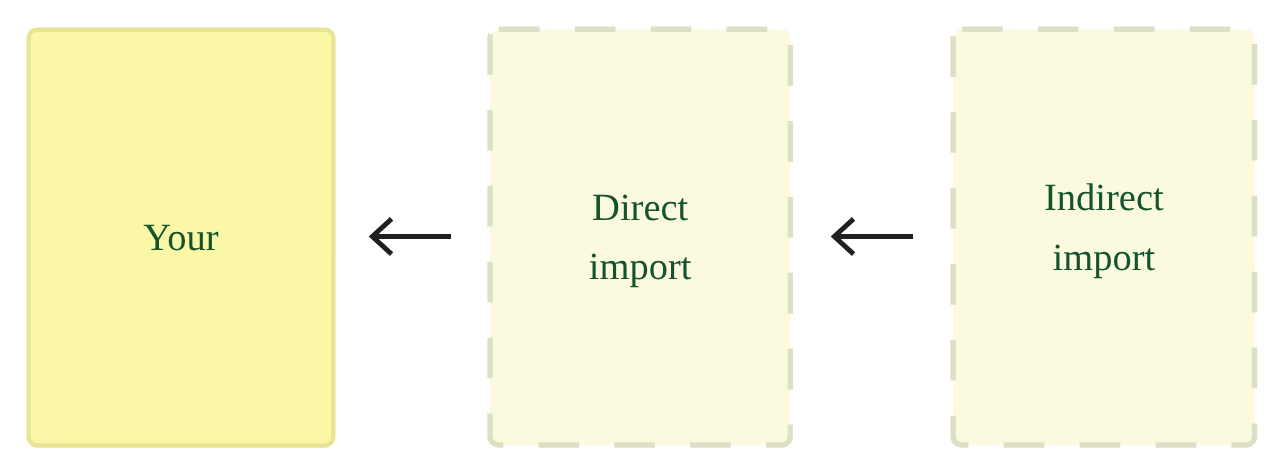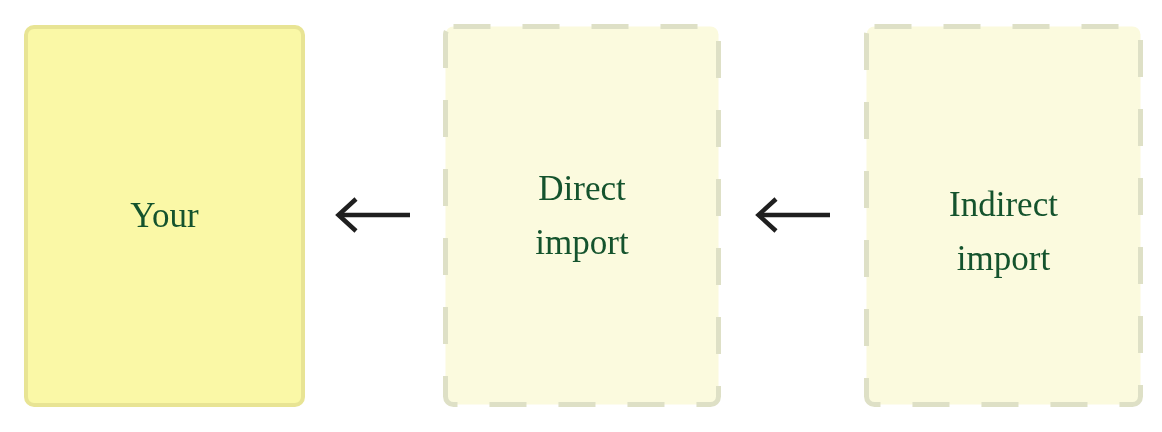--- a/index.html
+++ b/index.html
@@ -30,21 +30,21 @@
     font-size: 35px;
     line-height: 54px;
     color: #14532d;
     pointer-events: none;
   }
   .box-label span {
     display: block;
   }
   .label-1 { left: 24px;  top: 25px; width: 281px; height: 382px; }
   .label-2 { left: 443px; top: 24px; width: 278px; height: 383px; }
-  .label-3 { left: 864px; top: 40px; width: 279px; height: 383px; }
+  .label-3 { left: 864px; top: 15px; width: 279px; height: 383px; }
 </style>
 </head>
 <body>
 
 <div class="canvas">
 
   <svg class="shapes-layer" width="1162" height="432" viewBox="0 0 1162 432">
 
     <rect x="26" y="27" width="277" height="378" rx="8" ry="8" stroke-width="4" fill="#faf8a6" stroke="#e8e494"></rect>
 

